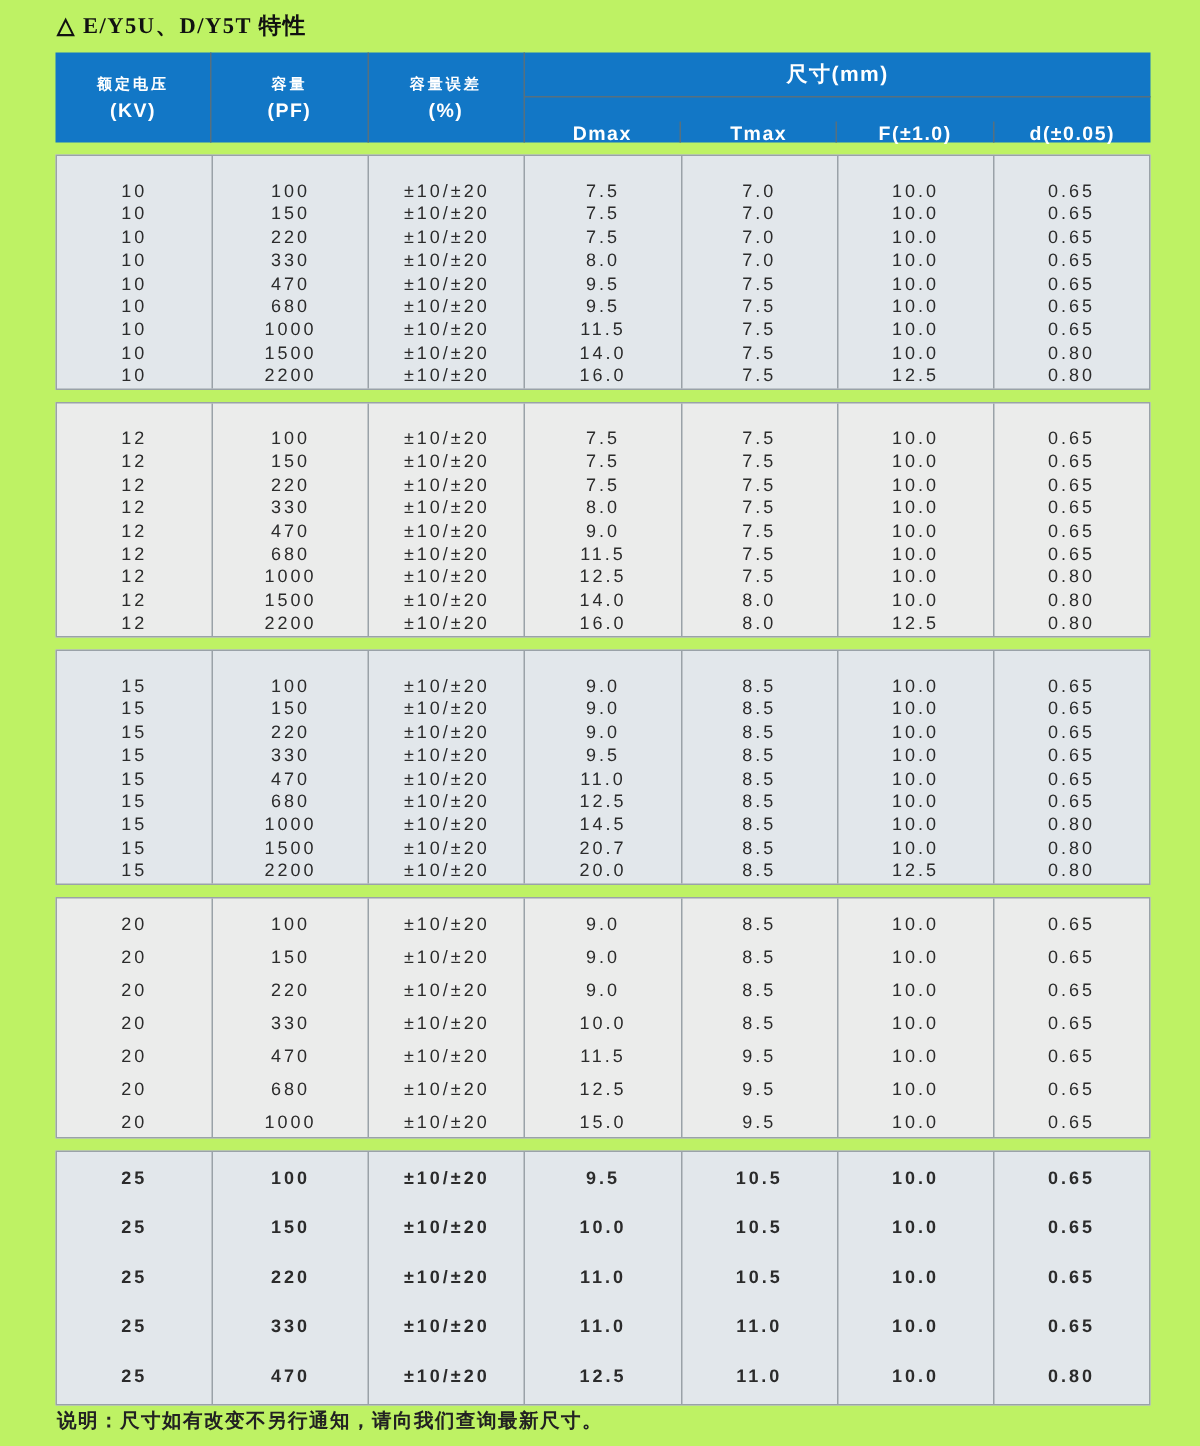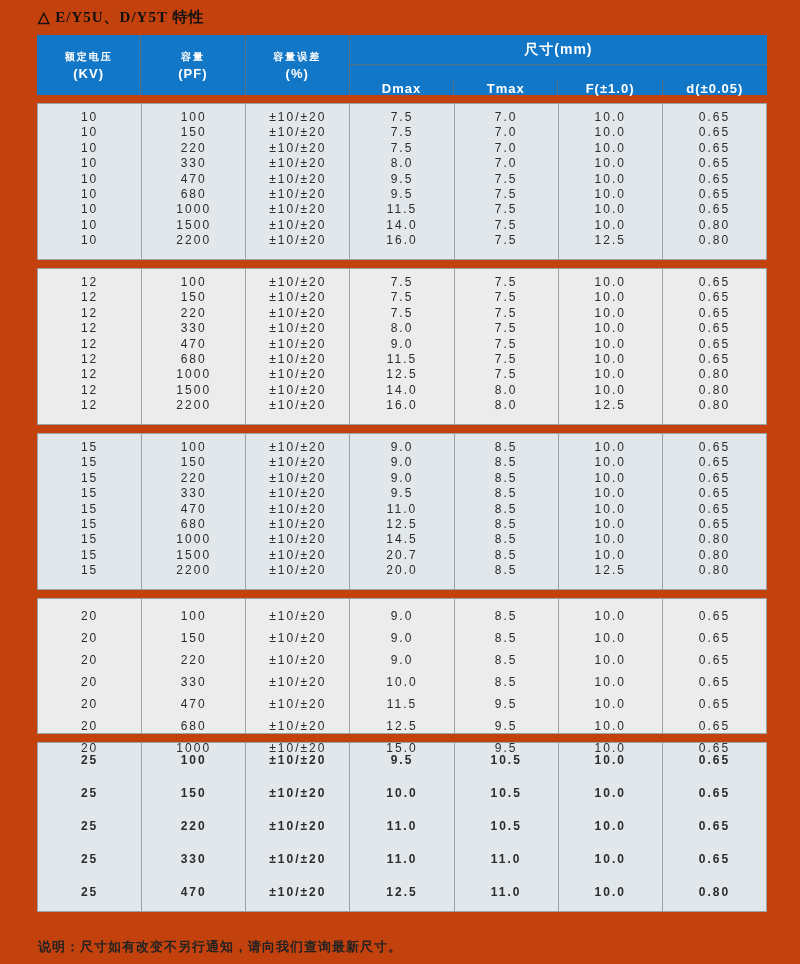--- a/index.html
+++ b/index.html
@@ -5,21 +5,21 @@
   :root{
     --header-blue:#1277c6;
     --header-divider:#56707f;
     --block-bg-odd:#e2e7eb;
     --block-bg-even:#ebeceb;
     --grid-line:#9aa2a8;
     --text:#2b2b2b;
   }
   *{box-sizing:border-box;margin:0;padding:0;}
   html,body{width:800px;height:964px;background:#ffffff;font-family:"Liberation Sans",sans-serif;color:var(--text);overflow:hidden;}
-  .page{position:relative;width:800px;height:964px;background:#c2410c;}
+  .page{position:relative;width:800px;height:964px;background:#bef264;}
 
   .title{
     position:absolute;left:38px;top:8px;
     font-family:"Liberation Serif",serif;
     font-size:15px;font-weight:bold;letter-spacing:1px;color:#111;
   }
 
   .table-wrap{position:absolute;left:37px;top:35px;width:730px;}
 
   
@@ -65,23 +65,23 @@
     text-align:center;
   }
   .col:last-child{border-right:none;}
   .cell{
     font-size:12px;
     letter-spacing:2px;
     color:var(--text);
     white-space:nowrap;
   }
   .rows9{height:157px;}
-  .rows9 .col{padding-top:6px;}
+  .rows9 .col{padding-top:16px;}
   .rows9 .cell{height:15.4px;line-height:15.4px;}
-  .rows7{height:136px;}
+  .rows7{height:161px;}
   .rows7 .col{padding-top:6px;}
   .rows7 .cell{height:22px;line-height:22px;}
   .rows5{height:170px;font-weight:bold;}
   .rows5 .col{padding-top:1px;}
   .rows5 .cell{height:33px;line-height:33px;}
 
   .footer-note{
     position:absolute;left:38px;top:938px;
     font-size:13px;font-weight:bold;letter-spacing:1px;color:#222;
   }

